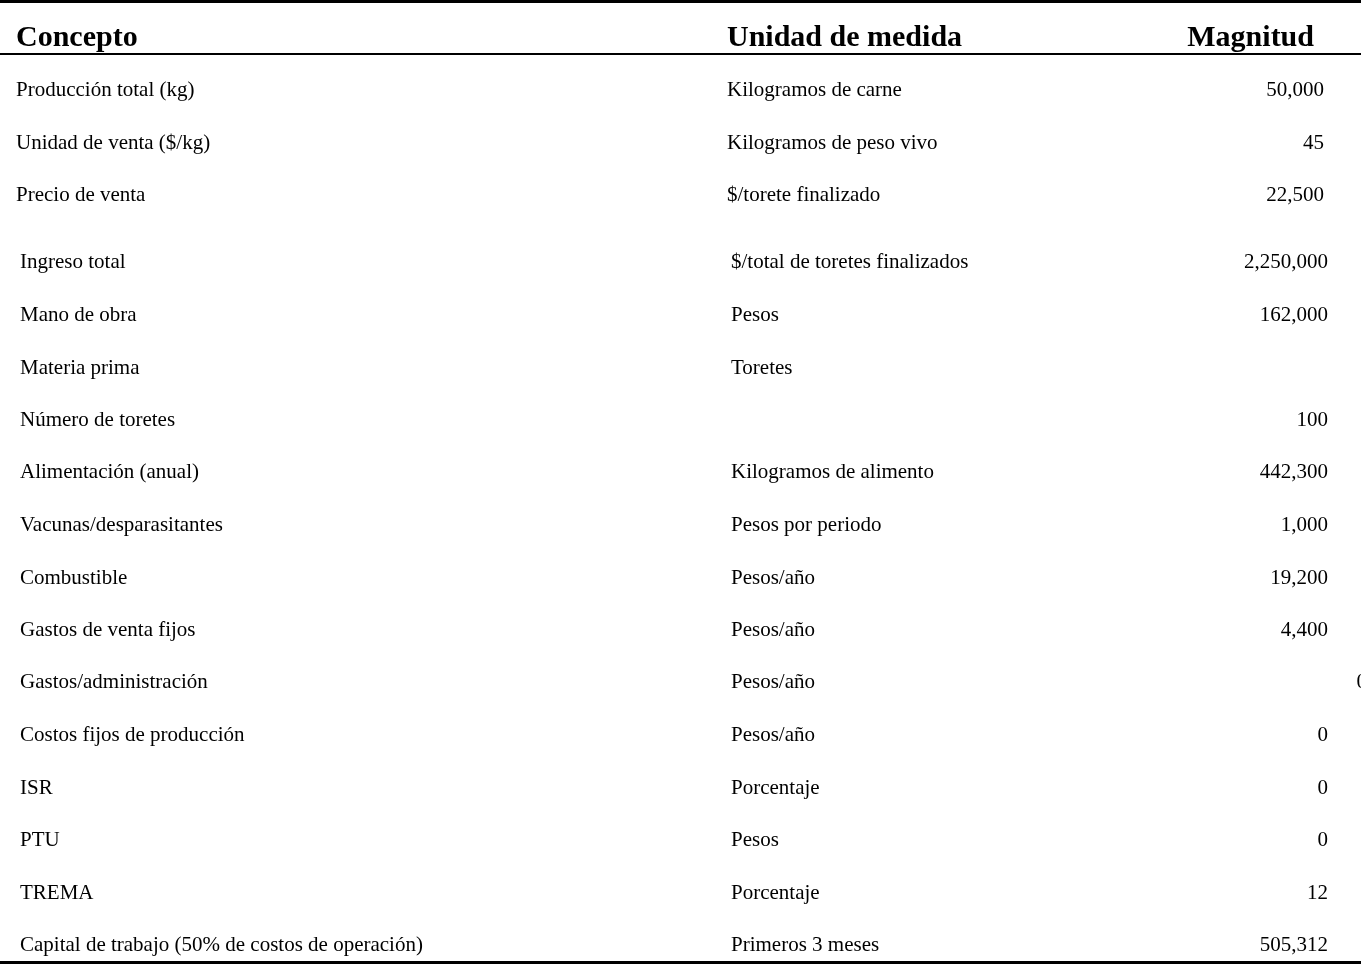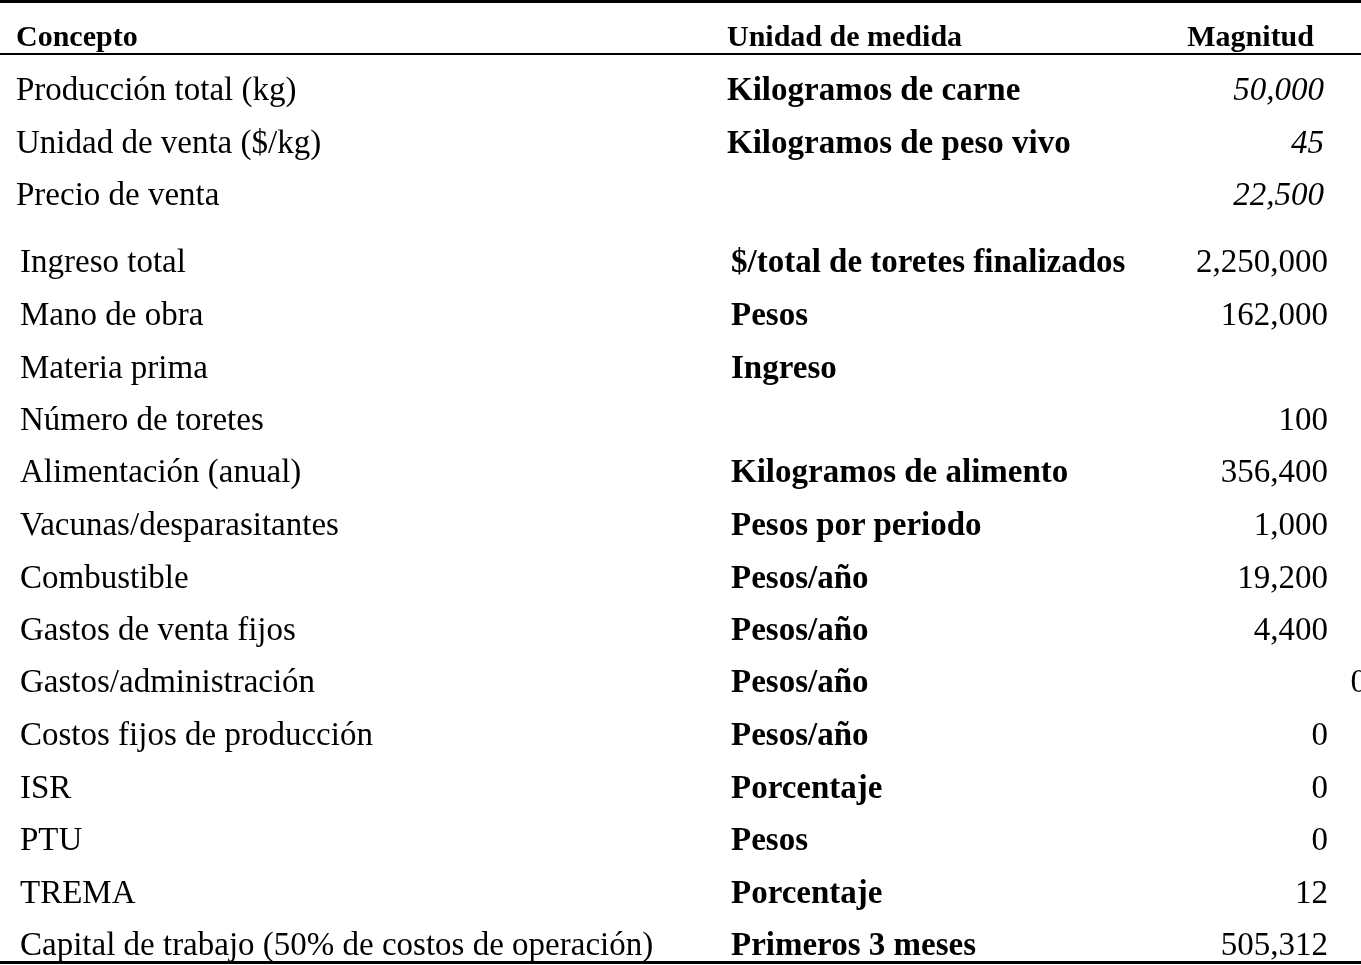--- a/index.html
+++ b/index.html
@@ -3,31 +3,31 @@
 <meta charset="utf-8">
 <style>
   html, body { margin:0; padding:0; background:#ffffff; }
   body { width:1361px; height:965px; position:relative; overflow:hidden;
          font-family:"Liberation Serif", "DejaVu Serif", serif; color:#000; }
   .rule { position:absolute; left:0; width:1361px; background:#000; }
   .rule.top { top:0; height:3px; }
   .rule.mid { top:53px; height:2px; }
   .rule.bot { top:961px; height:3px; }
   .row { position:absolute; left:4px; width:1361px; height:52px; }
-  .cell { position:absolute; top:0; font-size:33px; line-height:52px; white-space:nowrap; }
+  .cell { position:absolute; top:0; font-size:21px; line-height:52px; white-space:nowrap; }
   .hdr .cell { font-weight:bold; font-size:30px; }
   .c1 { left:12px; }
-  .c2 { left:723px;font-weight:bold; }
+  .c2 { left:723px; }
   .c3 { right:41px; text-align:right; }
   .row.body .c1 { left:16px; }
   .row.body .c2 { left:727px; }
   .row.body .c3 { right:37px; }
   .row.top3 .c1 { left:12px; }
   .row.top3 .c2 { left:723px; }
-  .row.top3 .c3 { right:41px;font-style:italic; }
+  .row.top3 .c3 { right:41px; }
   .hdr .c3 { right:51px; }
 </style>
 </head>
 <body>
 
 <div>
   <div class="rule top"></div>
 
   <div class="row hdr" style="top:10px;">
     <span class="cell c1">Concepto</span>
@@ -42,45 +42,46 @@
     <span class="cell c2">Kilogramos de carne</span>
     <span class="cell c3">50,000</span>
   </div>
   <div class="row top3" style="top:116px;">
     <span class="cell c1">Unidad de venta ($/kg)</span>
     <span class="cell c2">Kilogramos de peso vivo</span>
     <span class="cell c3">45</span>
   </div>
   <div class="row top3" style="top:168px;">
     <span class="cell c1">Precio de venta</span>
+    <span class="cell c2">$/torete finalizado</span>
     <span class="cell c3">22,500</span>
   </div>
 
   <div class="row body" style="top:235px;">
     <span class="cell c1">Ingreso total</span>
     <span class="cell c2">$/total de toretes finalizados</span>
     <span class="cell c3">2,250,000</span>
   </div>
   <div class="row body" style="top:288px;">
     <span class="cell c1">Mano de obra</span>
     <span class="cell c2">Pesos</span>
     <span class="cell c3">162,000</span>
   </div>
   <div class="row body" style="top:341px;padding-left:37px;">
     <span class="cell c1">Materia prima</span>
-    <span class="cell c2">Ingreso</span>
+    <span class="cell c2">Toretes</span>
   </div>
   <div class="row body" style="top:393px;">
     <span class="cell c1">Número de toretes</span>
     <span class="cell c3">100</span>
   </div>
   <div class="row body" style="top:445px;">
     <span class="cell c1">Alimentación (anual)</span>
     <span class="cell c2">Kilogramos de alimento</span>
-    <span class="cell c3">356,400</span>
+    <span class="cell c3">442,300</span>
   </div>
   <div class="row body" style="top:498px;">
     <span class="cell c1">Vacunas/desparasitantes</span>
     <span class="cell c2">Pesos por periodo</span>
     <span class="cell c3">1,000</span>
   </div>
   <div class="row body" style="top:551px;">
     <span class="cell c1">Combustible</span>
     <span class="cell c2">Pesos/año</span>
     <span class="cell c3">19,200</span>

